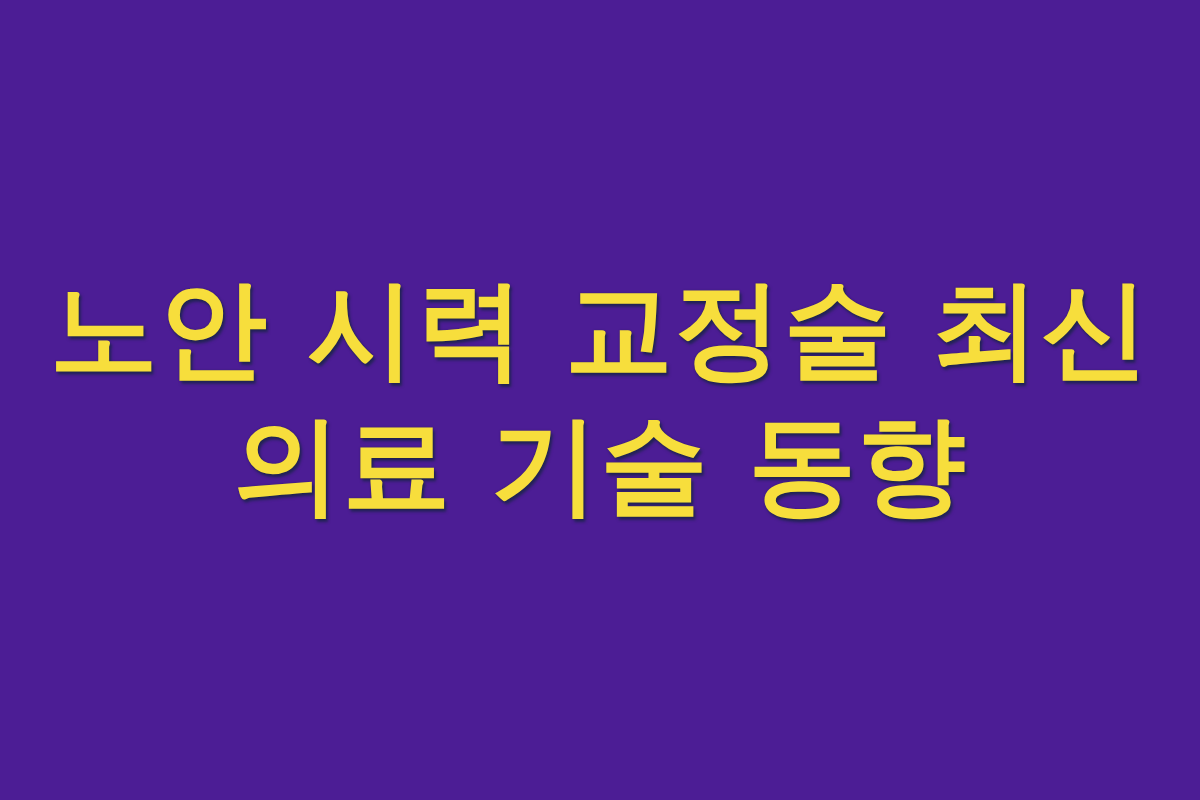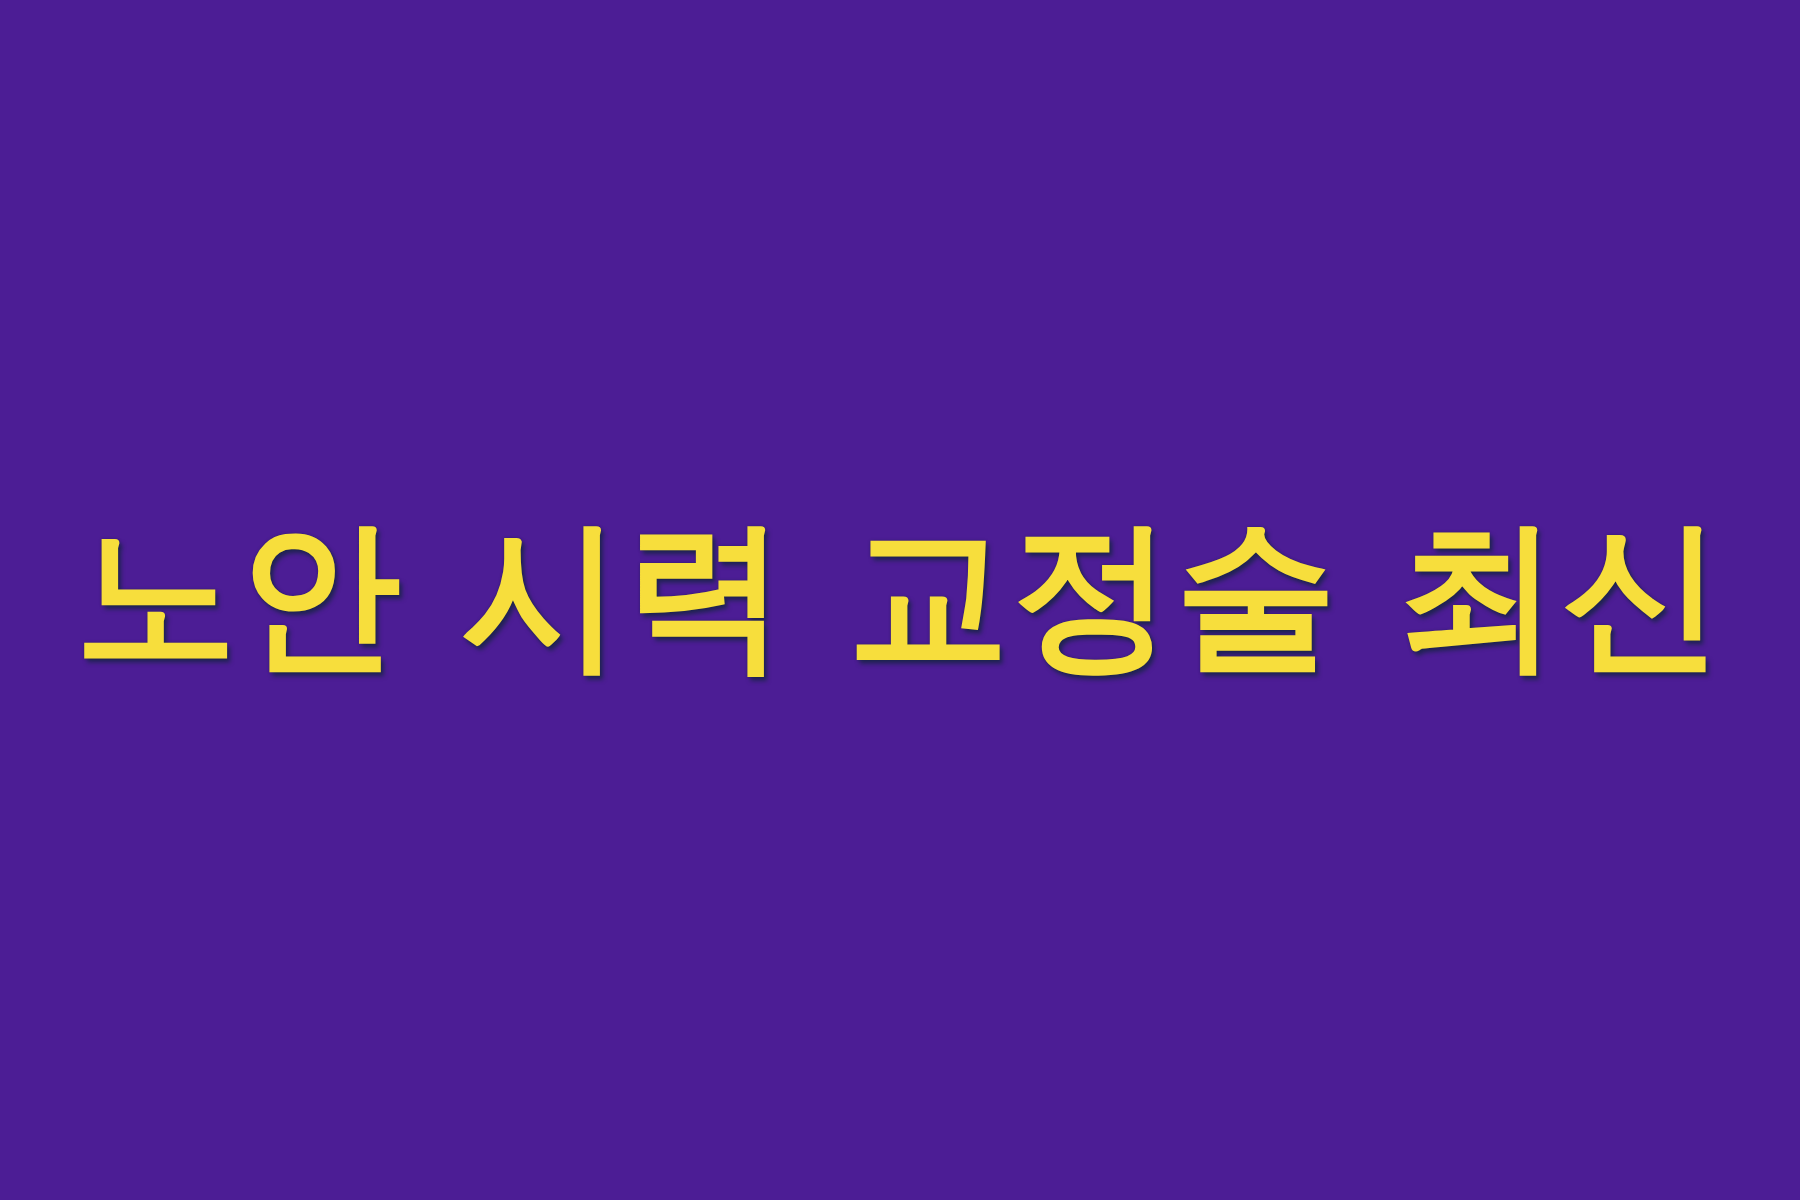--- a/index.html
+++ b/index.html
@@ -55,16 +55,17 @@
 </style>
 </head>
 <body>
 
 <div id="title-card" style="background-color: #4c1d95;">
 
   <div class="title-block">
 
     <span class="title-line" style="color: rgb(247, 222, 60);">노안 시력 교정술 최신</span>
 
+    <span class="title-line" style="color: rgb(247, 222, 60);">의료 기술 동향</span>
 
   </div>
 
 </div>
 
 </body></html>

